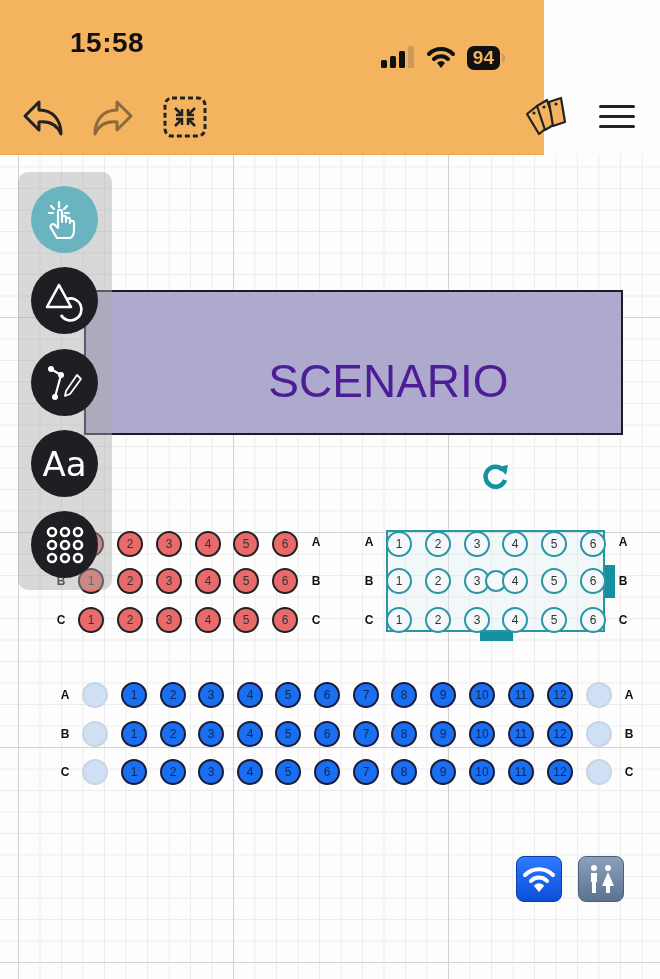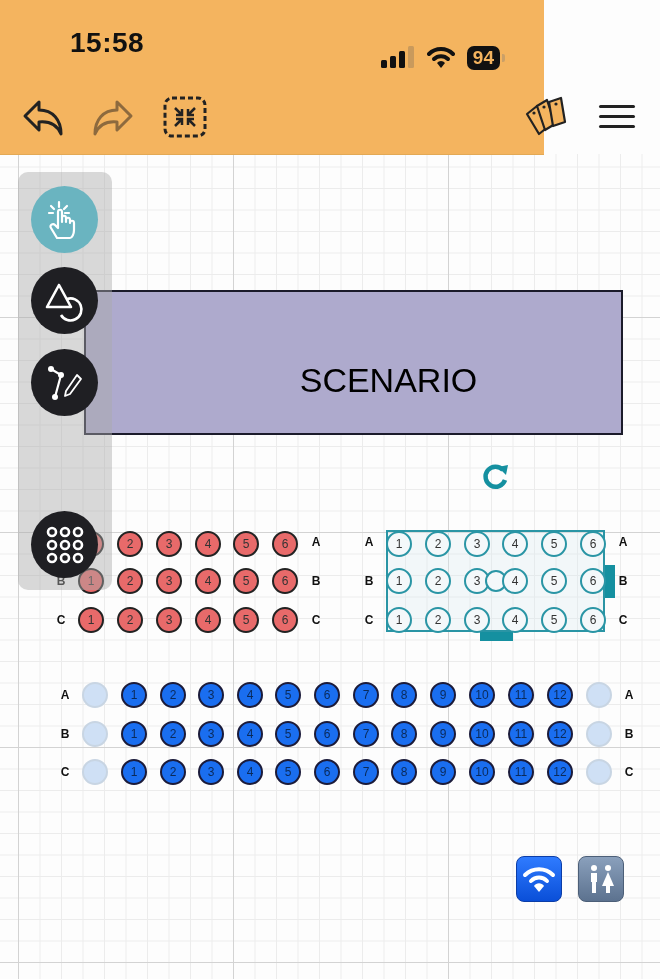--- a/index.html
+++ b/index.html
@@ -14,21 +14,21 @@
     background-color:#fdfdfd;
     background-image:
       linear-gradient(to right, #d3d3d3 1px, transparent 1px),
       linear-gradient(to bottom, #d3d3d3 1px, transparent 1px),
       linear-gradient(to right, #ececec 1px, transparent 1px),
       linear-gradient(to bottom, #ececec 1px, transparent 1px);
     background-size:215px 215px, 215px 215px, 21.5px 21.5px, 21.5px 21.5px;
     background-position:18px -52px, 18px -52px, 18px -52px, 18px -52px;
   }
   .stage { position:absolute; left:84px; top:136px; width:535px; height:141px; background:#aeaacd; border:2px solid #1b1b2a; display:flex; align-items:center; justify-content:center; }
-  .stage span { font-size:34px; color:#000000; padding-left:70px;margin-top:36px; }
+  .stage span { font-size:46px; color:#4c1d95; padding-left:70px;margin-top:36px; }
   .seat { position:absolute; width:26px; height:26px; border-radius:50%; box-sizing:border-box; display:flex; align-items:center; justify-content:center; font-size:12px; }
   .seat.red { background:#e86a6a; border:2px solid #222; color:#333; }
   .seat.blue { background:#1a6ef0; border:2px solid #1b1b3a; color:#0a2a5a; }
   .seat.ghost { background:#cfe0f5; border:2px solid #c8d5e3; }
   .seat.teal { background:#f4f8fa; border:2px solid #2a95a5; color:#333; }
   .seat.teal-small { width:22px; height:22px; }
   .rowlabel { position:absolute; font-size:12px; font-weight:bold; color:#111; width:14px; text-align:center; }
   .selection { position:absolute; left:386px; top:376px; width:219px; height:102px; border:2px solid #2a95a5; background:rgba(220,235,240,0.35); box-sizing:border-box; }
   .handle { position:absolute; background:#1590a0; }
   .toolbar { position:absolute; left:18px; top:18px; width:94px; height:418px; background:rgba(170,170,170,0.45); border-radius:10px; z-index:3; }
@@ -265,20 +265,23 @@
       <svg width="44" height="44" viewBox="0 0 44 44">
         <g stroke="#fff" stroke-width="2.2" fill="none">
           <path d="M8 8 L18 14 L12 36"></path>
         </g>
         <circle cx="8" cy="8" r="3" fill="#fff"></circle>
         <circle cx="18" cy="14" r="3" fill="#fff"></circle>
         <circle cx="12" cy="36" r="3" fill="#fff"></circle>
         <path d="M34 14 L38 18 L27 33 L22 35 L23 30 Z" stroke="#fff" stroke-width="1.8" fill="none" stroke-linejoin="round"></path>
       </svg>
     </div>
+    <div class="tb-btn" style="top:258px;">
+      <span style="color:#fff;font-size:34px;font-family:'DejaVu Sans',sans-serif;">Aa</span>
+    </div>
     <div class="tb-btn" style="top:339px;">
       <svg width="40" height="40" viewBox="0 0 40 40">
         <g fill="none" stroke="#fff" stroke-width="2.6">
           <circle cx="7" cy="7" r="4"></circle>
             <circle cx="20" cy="7" r="4"></circle>
             <circle cx="33" cy="7" r="4"></circle>
           <circle cx="7" cy="20" r="4"></circle>
             <circle cx="20" cy="20" r="4"></circle>
             <circle cx="33" cy="20" r="4"></circle>
           <circle cx="7" cy="33" r="4"></circle>

